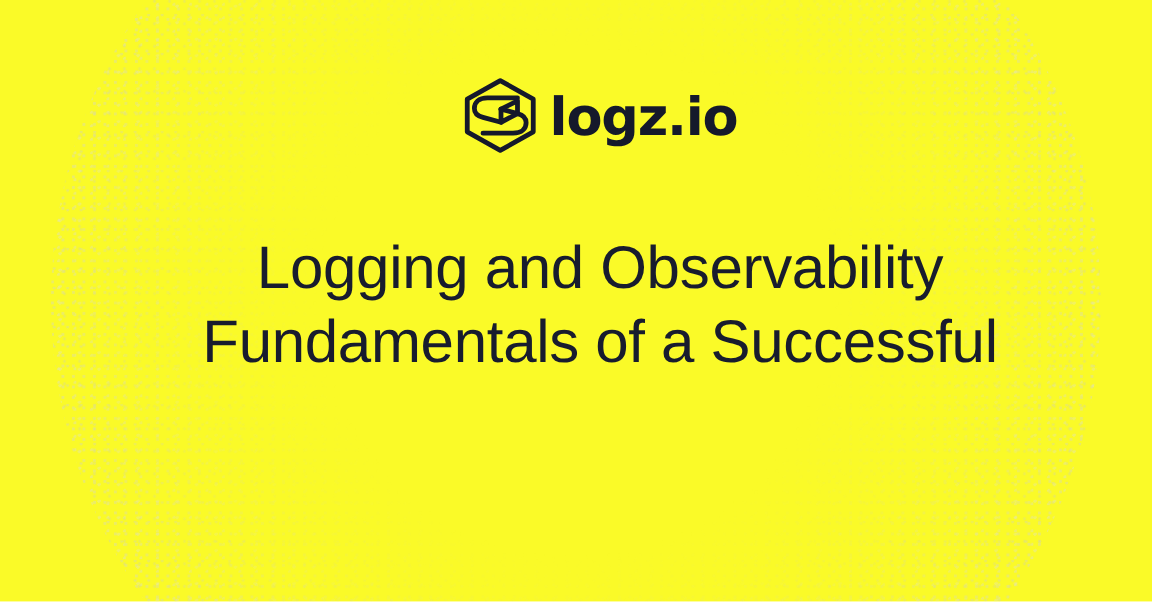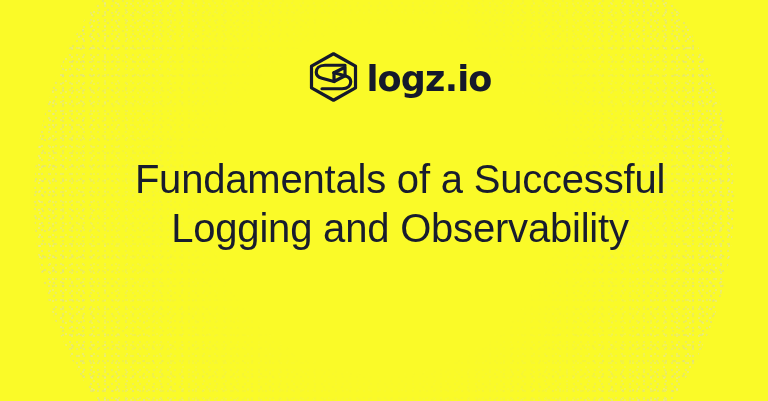--- a/index.html
+++ b/index.html
@@ -145,18 +145,18 @@
           <path d="M74,26.5 L34,26.5 C22,26.5 16.5,33 16.5,40.5 C16.5,46.5 20.5,50.5 28,52.5 L52,59"></path>
           <path d="M28,73.5 L68,73.5 C80,73.5 85.5,67 85.5,59.5 C85.5,53.5 81.5,49.5 74,47.5 L52,41.5"></path>
           <polyline points="52,41.5 74,30.5 74,47.5"></polyline>
           <polyline points="52,41.5 52,59 74,47.5"></polyline>
         </g>
       </svg>
       <span class="logo-wordmark">logz.io</span>
     </div>
 
     <h1 class="headline">
+      <span class="line">Logging and Observability</span>
       <span class="line">Fundamentals of a Successful</span>
-      <span class="line">Logging and Observability</span>
     </h1>
 
   </div>
 </div>
 
 </body></html>

